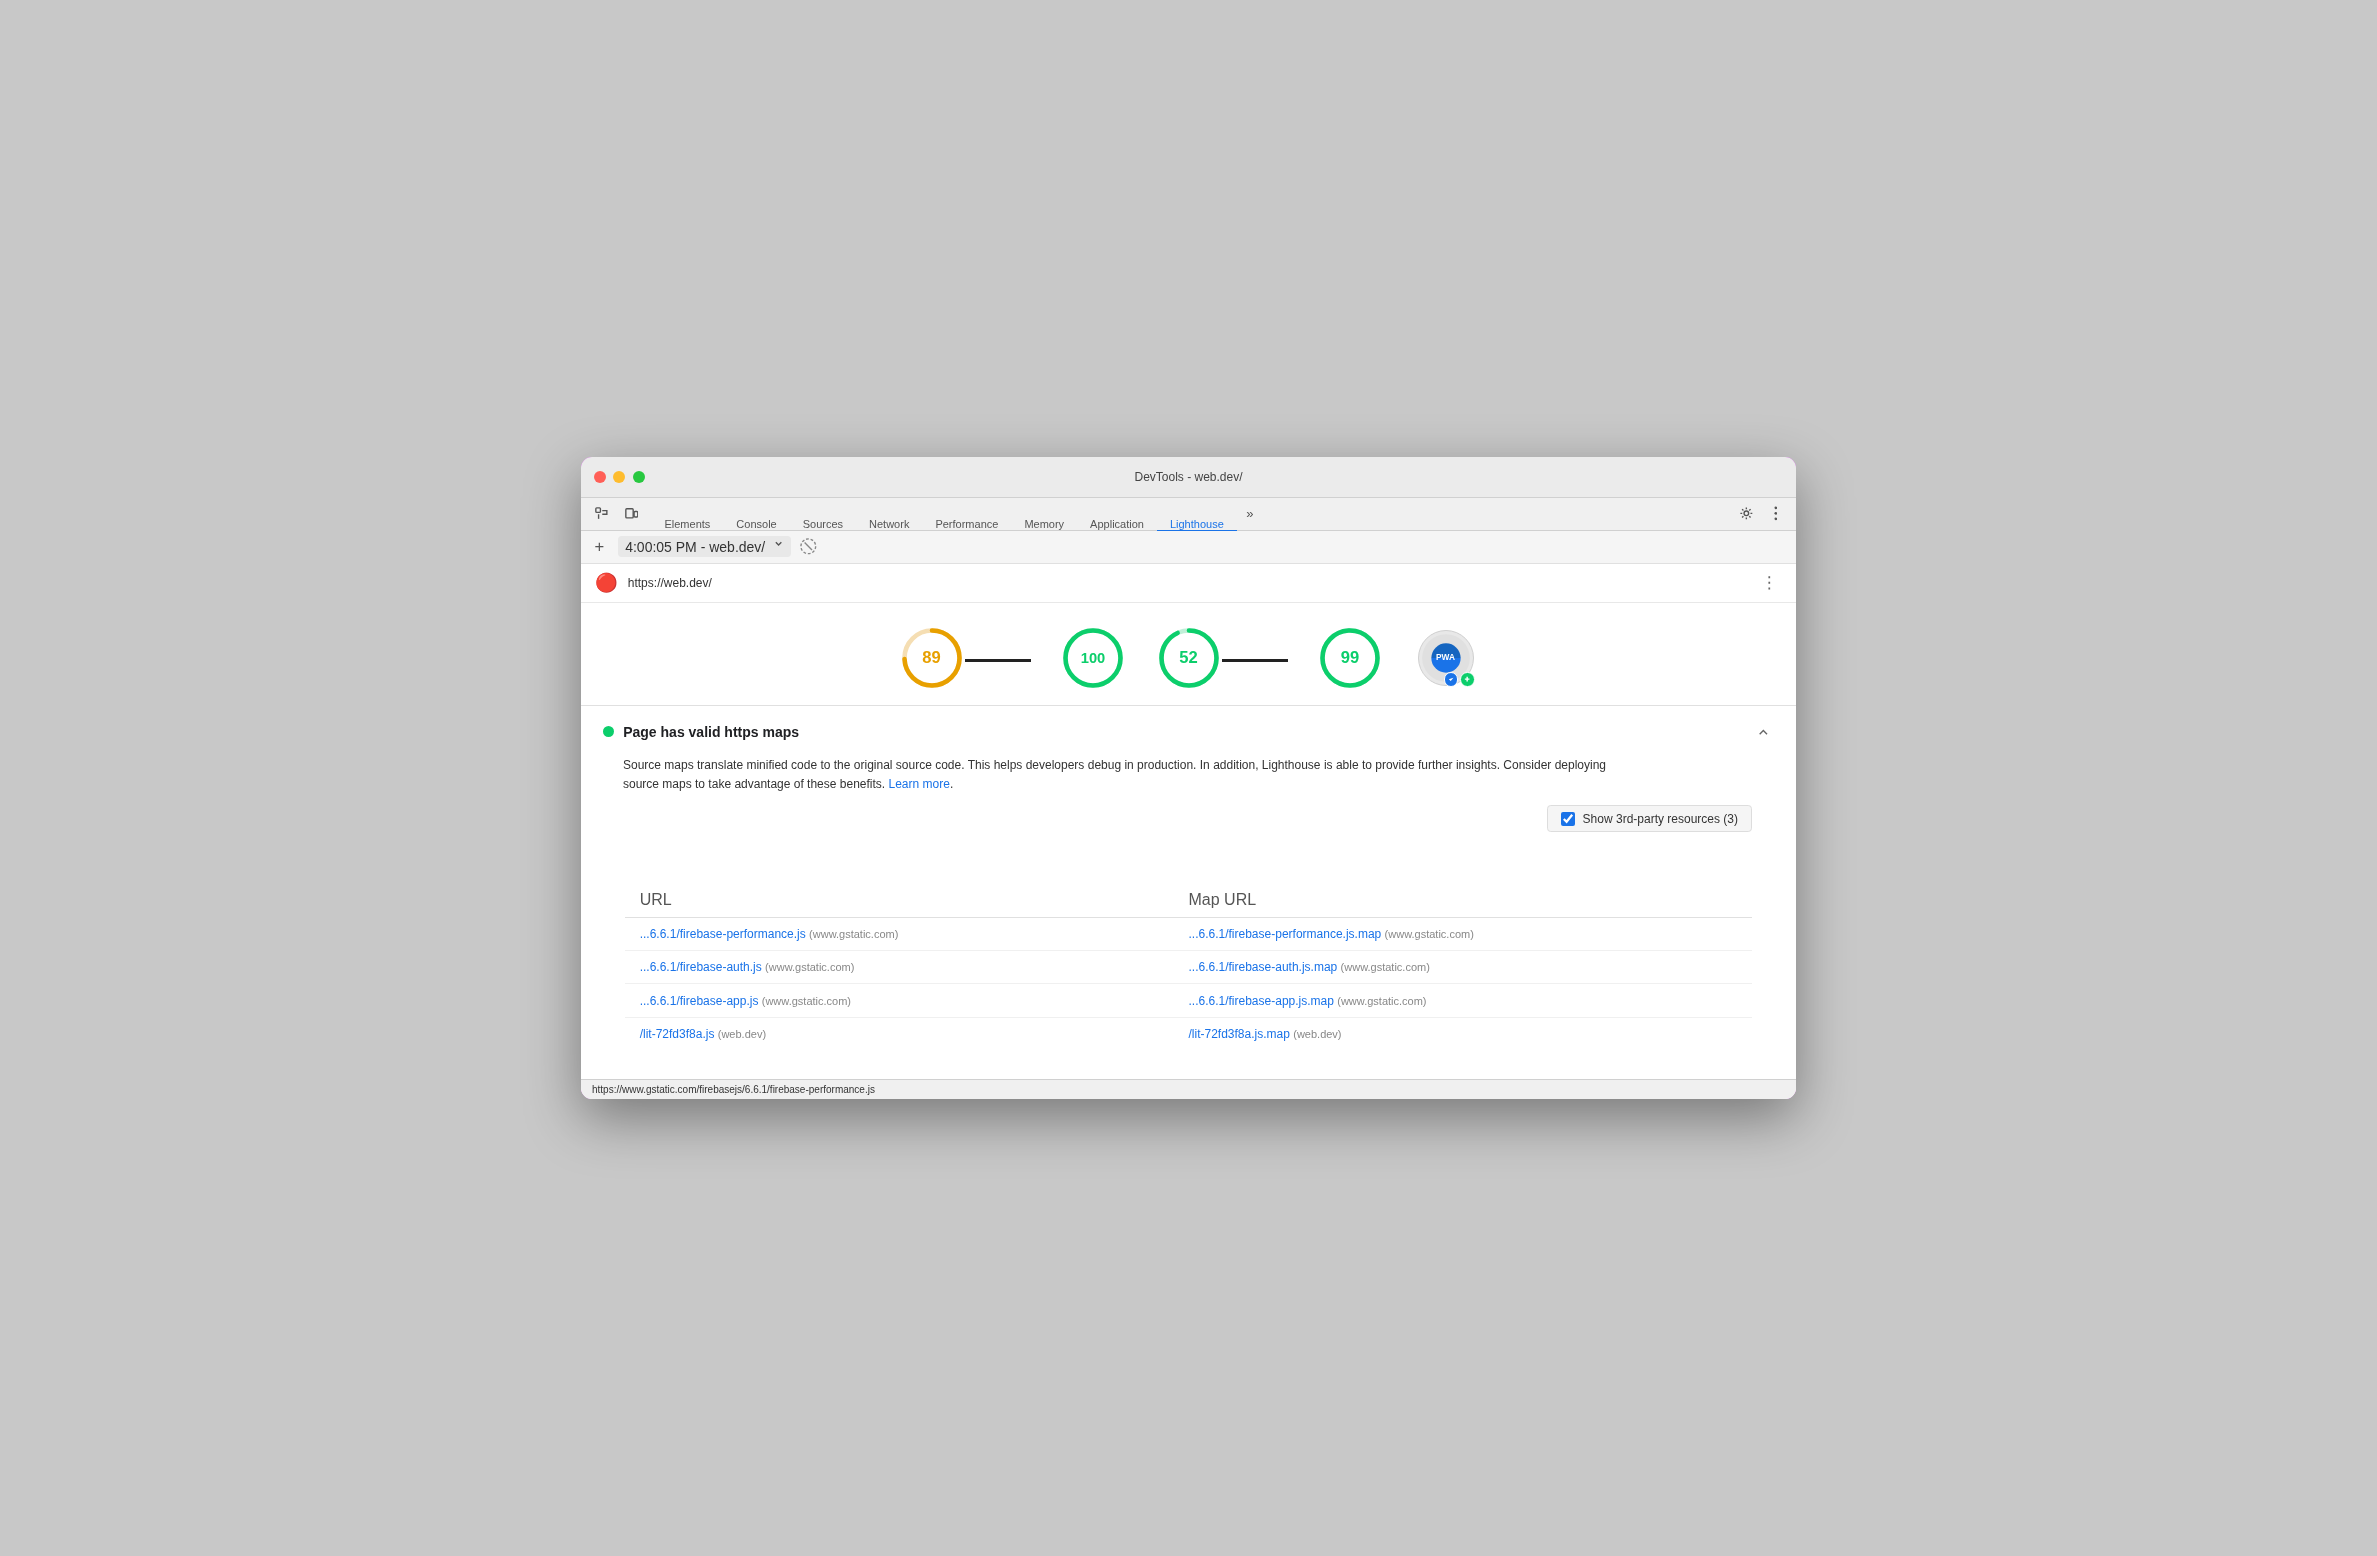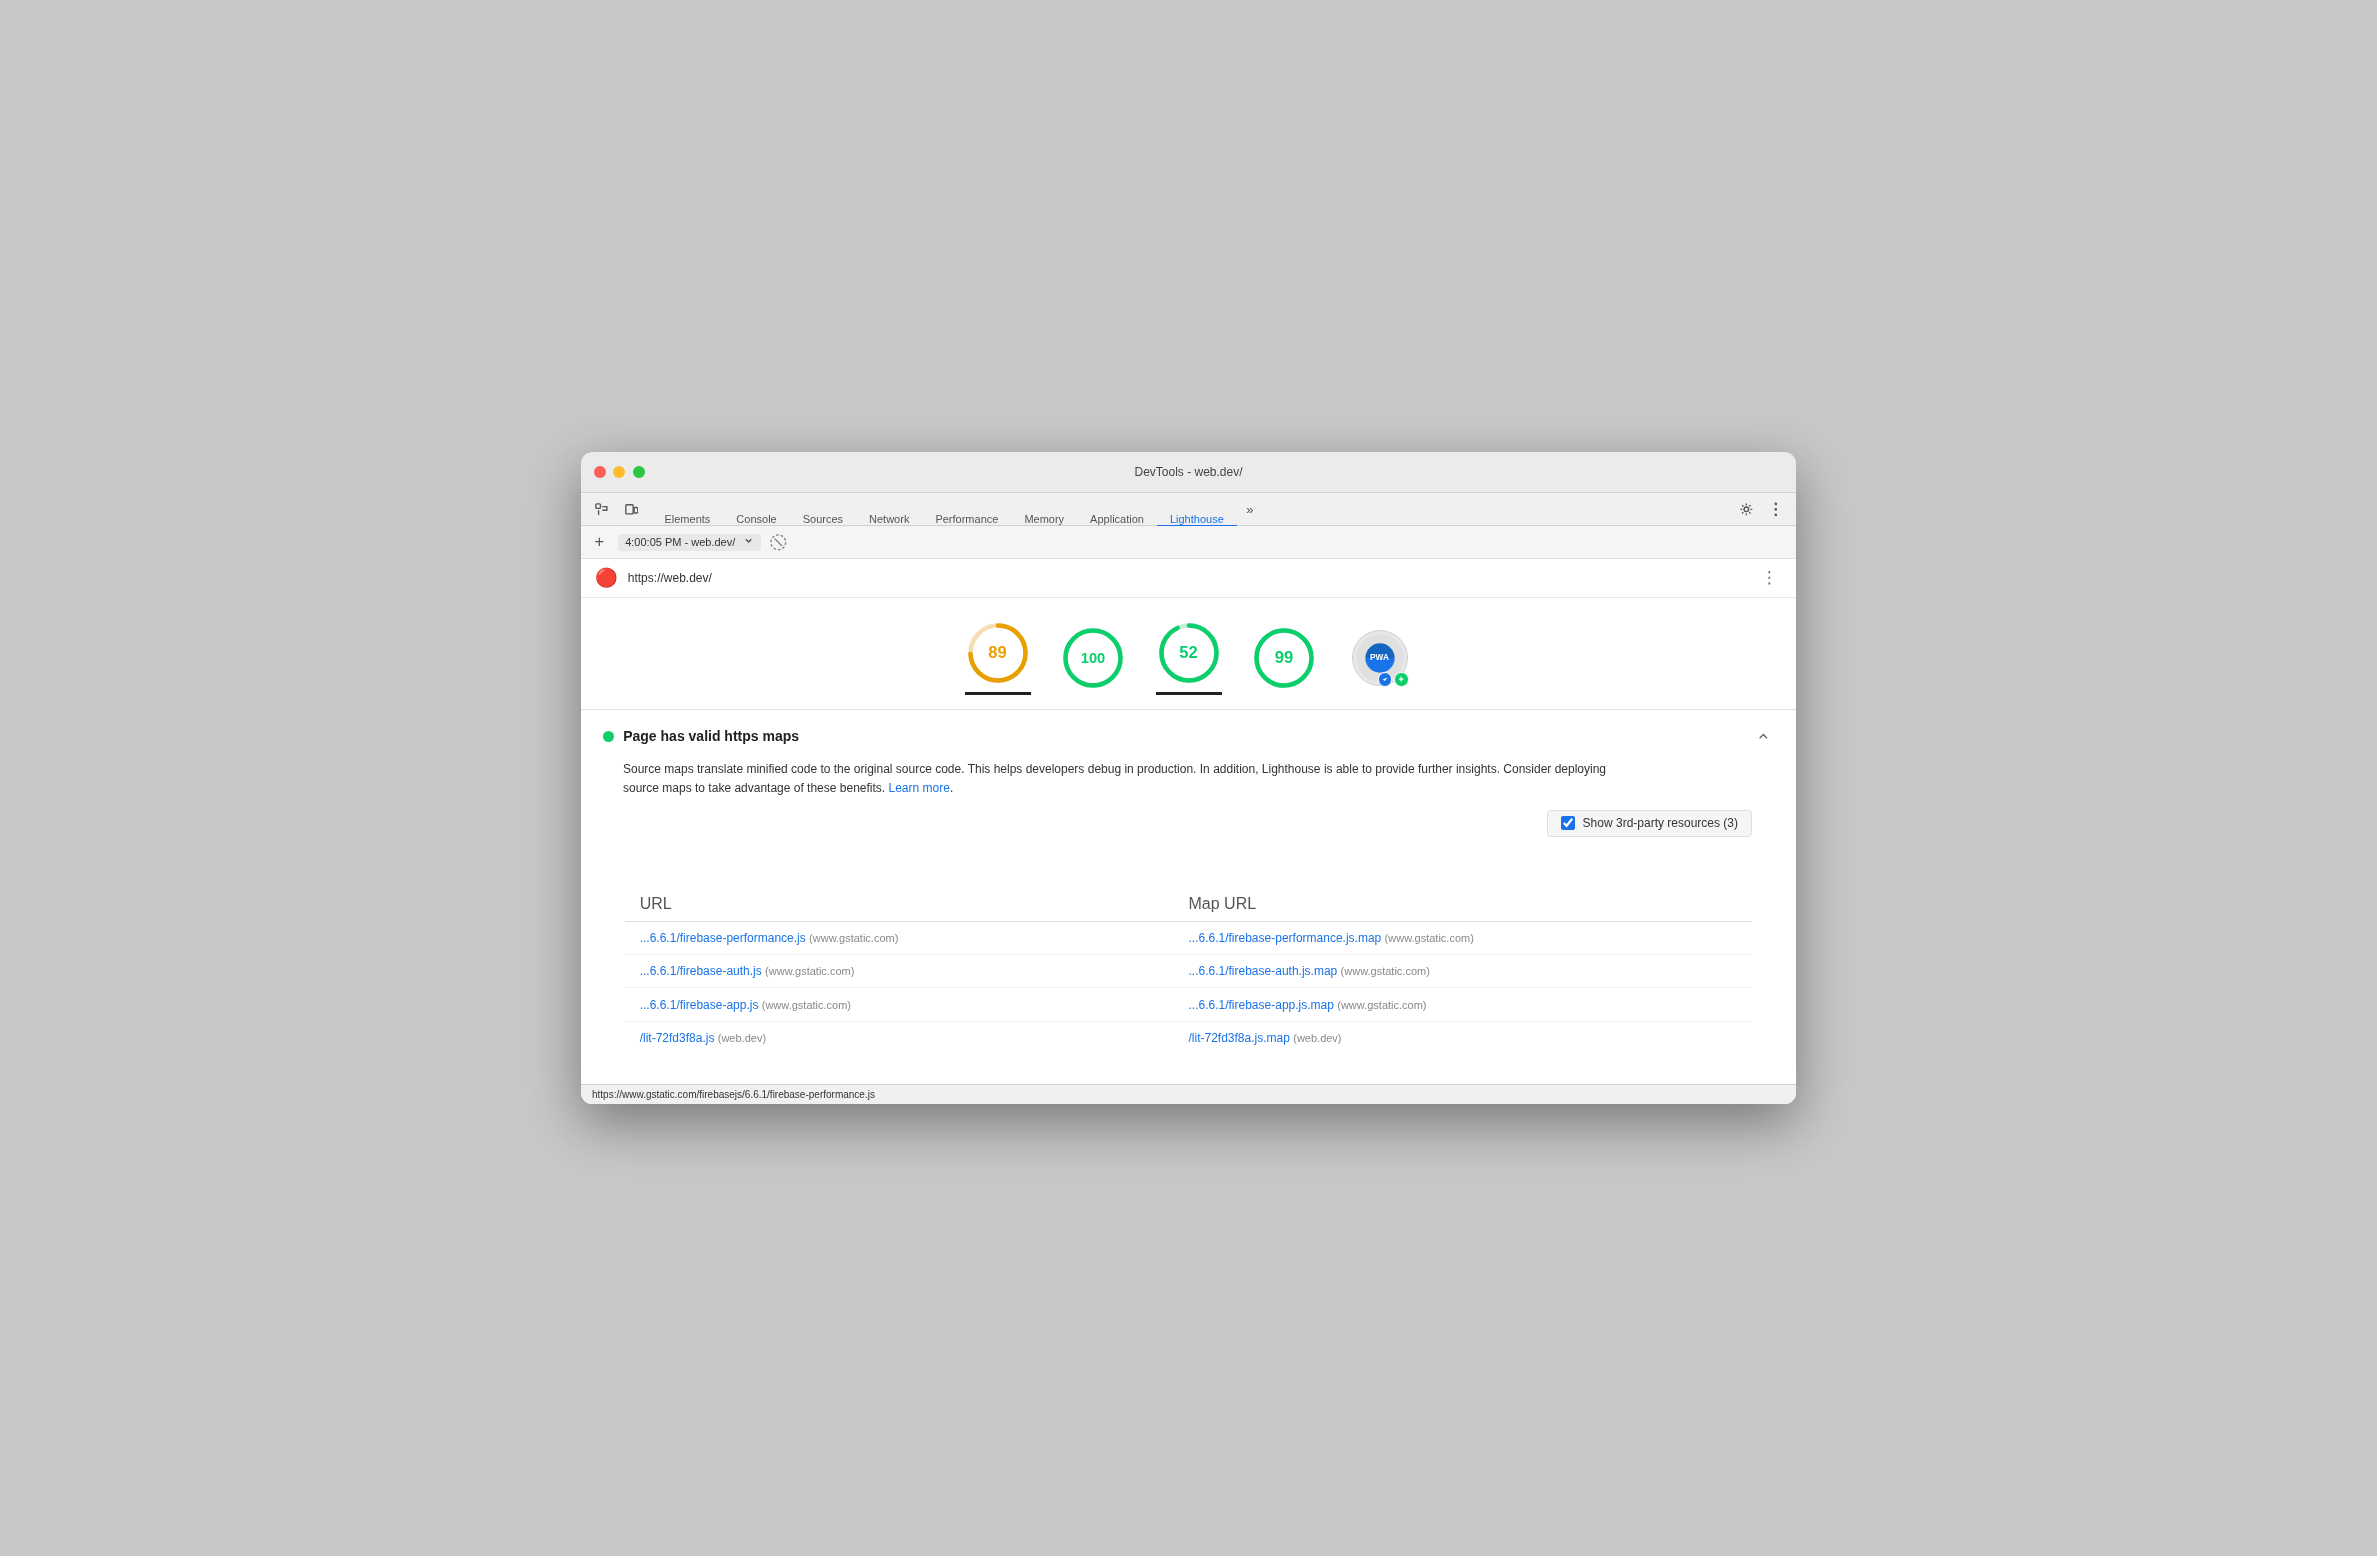--- a/index.html
+++ b/index.html
@@ -129,21 +129,21 @@
       cursor: pointer;
       color: #555;
       display: flex;
       align-items: center;
       justify-content: center;
     }
     .url-chip {
       background: #e8e8e8;
       border-radius: 3.7px;
       padding: 2.8px 7.4px;
-      font-size: 11px;
+      font-size: 14px;
       color: #333;
       display: flex;
       align-items: flex-start;
       gap: 9px;
       cursor: pointer;
     }
     .stop-btn {
       width: 20px;
       height: 20px;
       border: none;
@@ -189,21 +189,21 @@
       padding: 22px 0 14.7px;
       border-bottom: 0.9px solid #e0e0e0;
     }
     .score-circles {
       display: flex;
       gap: 29.5px;
       align-items: center;
     }
     .score-circle-wrap {
       display: flex;
-      flex-direction: column;
+      flex-direction: row;
       align-items: center;
       cursor: pointer;
     }
     .score-circle {
       width: 66px;
       height: 66px;
       position: relative;
     }
     .score-circle svg {
       transform: rotate(-90deg);

